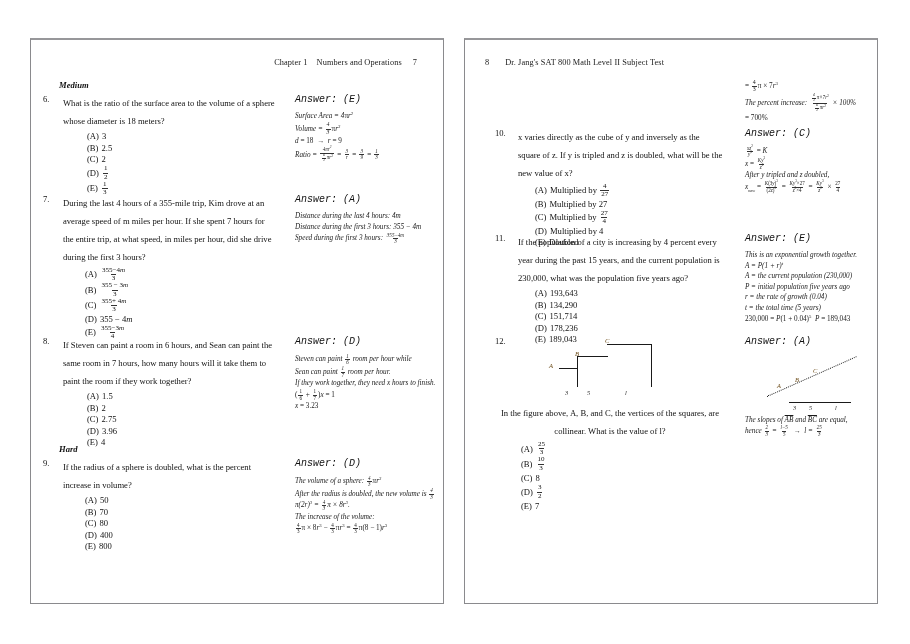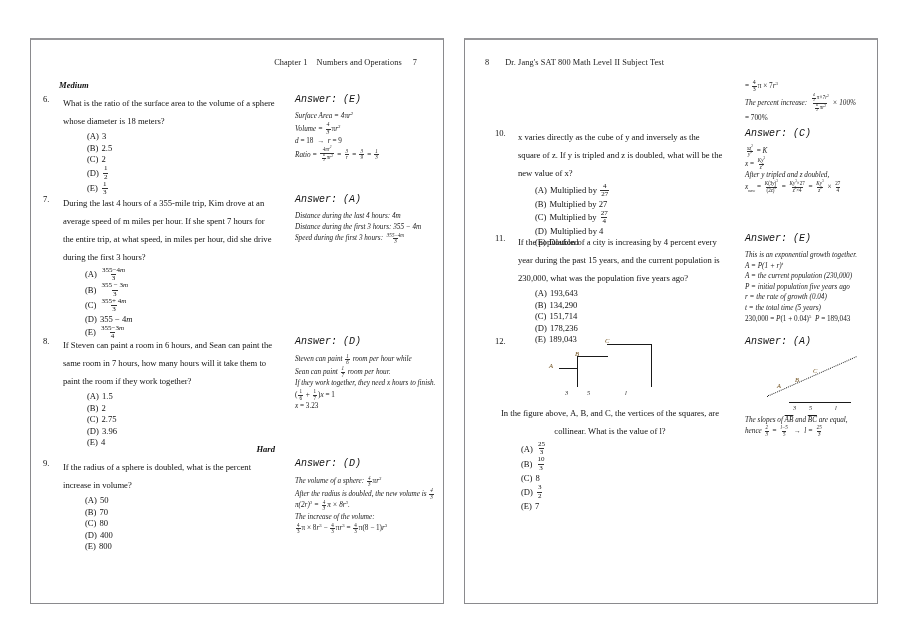--- a/index.html
+++ b/index.html
@@ -374,21 +374,21 @@
                   <span class="num">1</span>
                   <span class="den">6</span>
                 </span> + <span class="frac sm">
                   <span class="num">1</span>
                   <span class="den">7</span>
                 </span>)<span class="mi">x</span> = 1</div>
           <div class="ans-line upright"><span class="mi">x</span> = 3.23</div>
         </div>
       </div>
 
-      <div class="qblock" style="height:14px;text-align:right;">
+      <div class="qblock" style="height:14px;">
         <div class="col-q">
           <div class="difficulty">Hard</div>
         </div>
       </div>
 
       <div class="qblock" style="height:92px;">
         <div class="col-q">
           <div class="qrow">
             <span class="qnum">9.</span>
             <div class="qtext">If the radius of a sphere is doubled, what is the percent increase in volume?</div>

